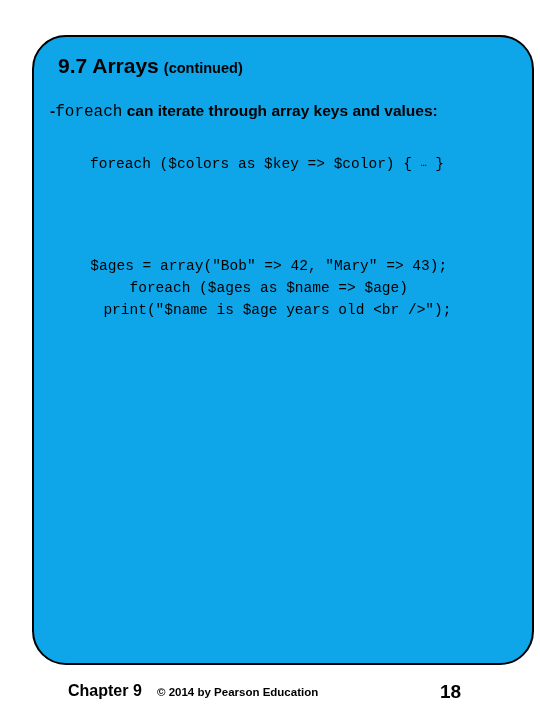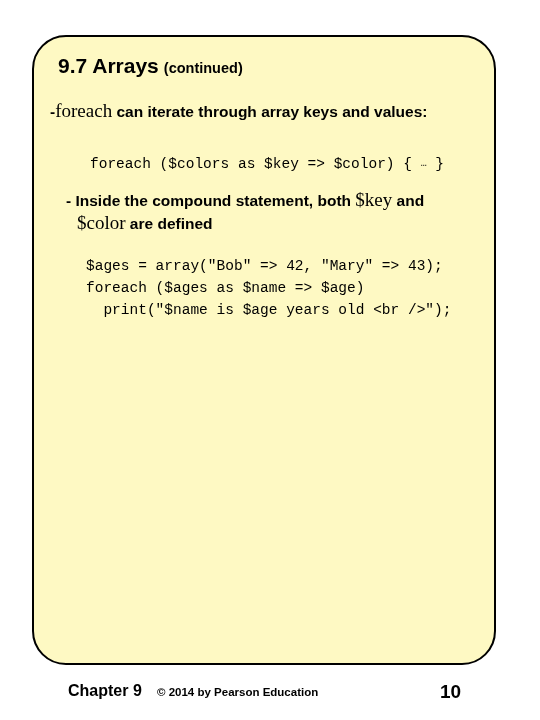--- a/index.html
+++ b/index.html
@@ -14,26 +14,27 @@
     overflow: hidden;
     font-family: "Liberation Sans", sans-serif;
     color: #000000;
   }
 
   
   #slide-frame {
     position: absolute;
     left: 32px;
     top: 35px;
-    width: 464px;
+    width: 502px;
     height: 630px;
     border: 2px solid #000000;
     border-radius: 34px;
     box-sizing: border-box;
-    background: #fef9c3;
+    background: #0ea5e9;
+    text-align: center;
   }
 
   
   #slide-title {
     position: absolute;
     left: 24px;
     top: 17px;
     white-space: nowrap;
   }
   .title-main {
@@ -51,23 +52,23 @@
   .bullet {
     position: absolute;
     font-size: 15.5px;
     font-weight: bold;
     line-height: 20px;
   }
   .bullet .dash {
     font-weight: bold;
   }
   .mono {
-    font-family: Liberation Serif, serif;
+    font-family: Liberation Mono, monospace;
     font-weight: normal;
-    font-size: 19px;
+    font-size: 16px;
   }
 
   #bullet-1 {
     left: 16px;
     top: 64px;
     white-space: nowrap;
   }
 
   #code-inline {
     position: absolute;
@@ -144,27 +145,24 @@
   <div id="slide-title">
     <span class="title-main">9.7 Arrays</span><span class="title-sub">(continued)</span>
   </div>
 
   <div class="bullet" id="bullet-1">
     <span class="dash">-</span><span class="mono">foreach</span><span> can iterate through array keys and values:</span>
   </div>
 
   <div id="code-inline"><span>foreach ($colors as $key =&gt; $color) { </span><span class="ellipsis-sm">…</span><span> }</span></div>
 
-  <div class="bullet" id="bullet-2">
-    <span class="dash">-</span><span> Inside the compound statement, both </span><span class="mono">$key</span><span> and</span><span class="line2"><span class="mono">$color</span><span> are defined</span></span>
-  </div>
 
   <div id="code-block"><span>$ages = array("Bob" =&gt; 42, "Mary" =&gt; 43);</span>
 <span>foreach ($ages as $name =&gt; $age)</span>
 <span>  print("$name is $age years old &lt;br /&gt;");</span></div>
 
 </div>
 
 <div id="footer">
   <span id="footer-chapter">Chapter 9</span>
   <span id="footer-copyright">© 2014 by Pearson Education</span>
-  <span id="footer-page">10</span>
+  <span id="footer-page">18</span>
 </div>
 
 </body></html>

